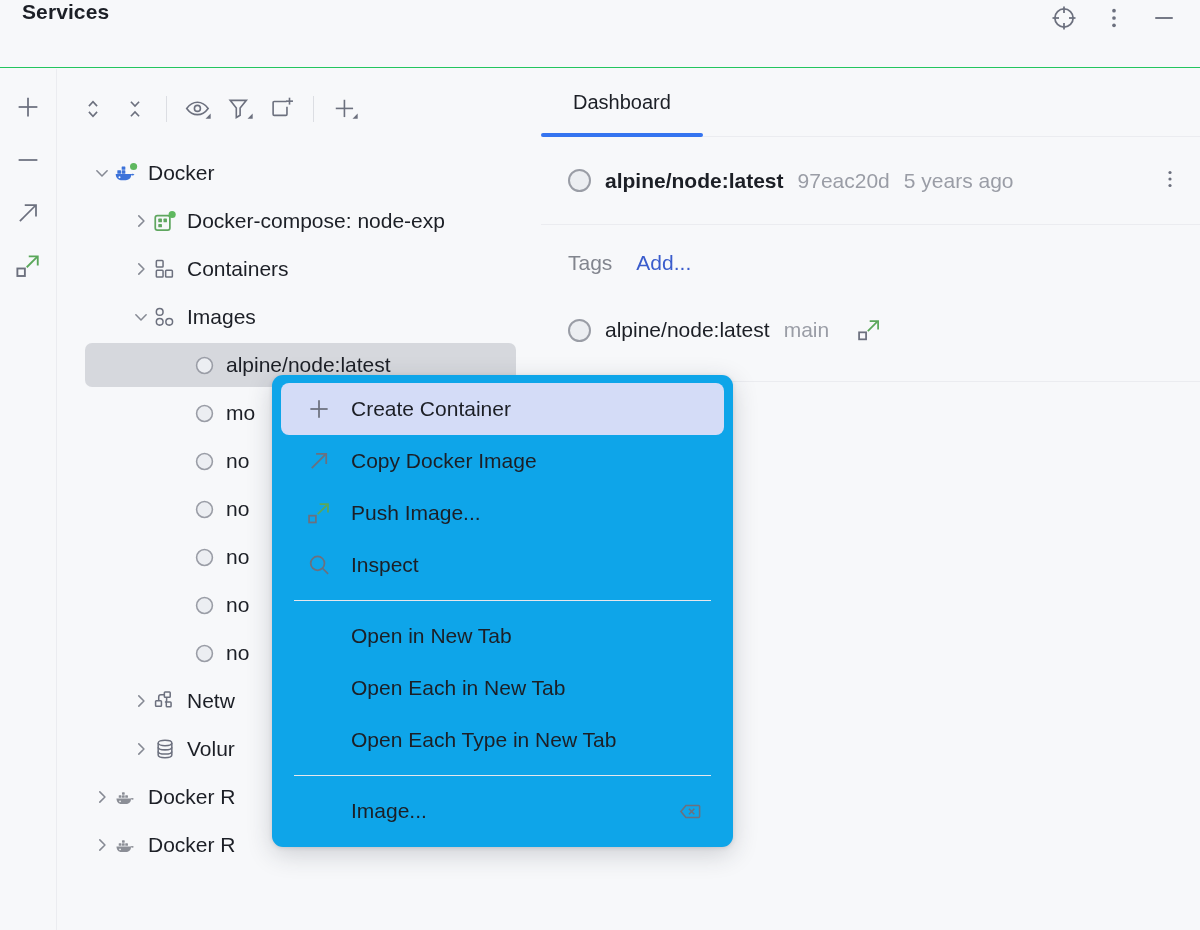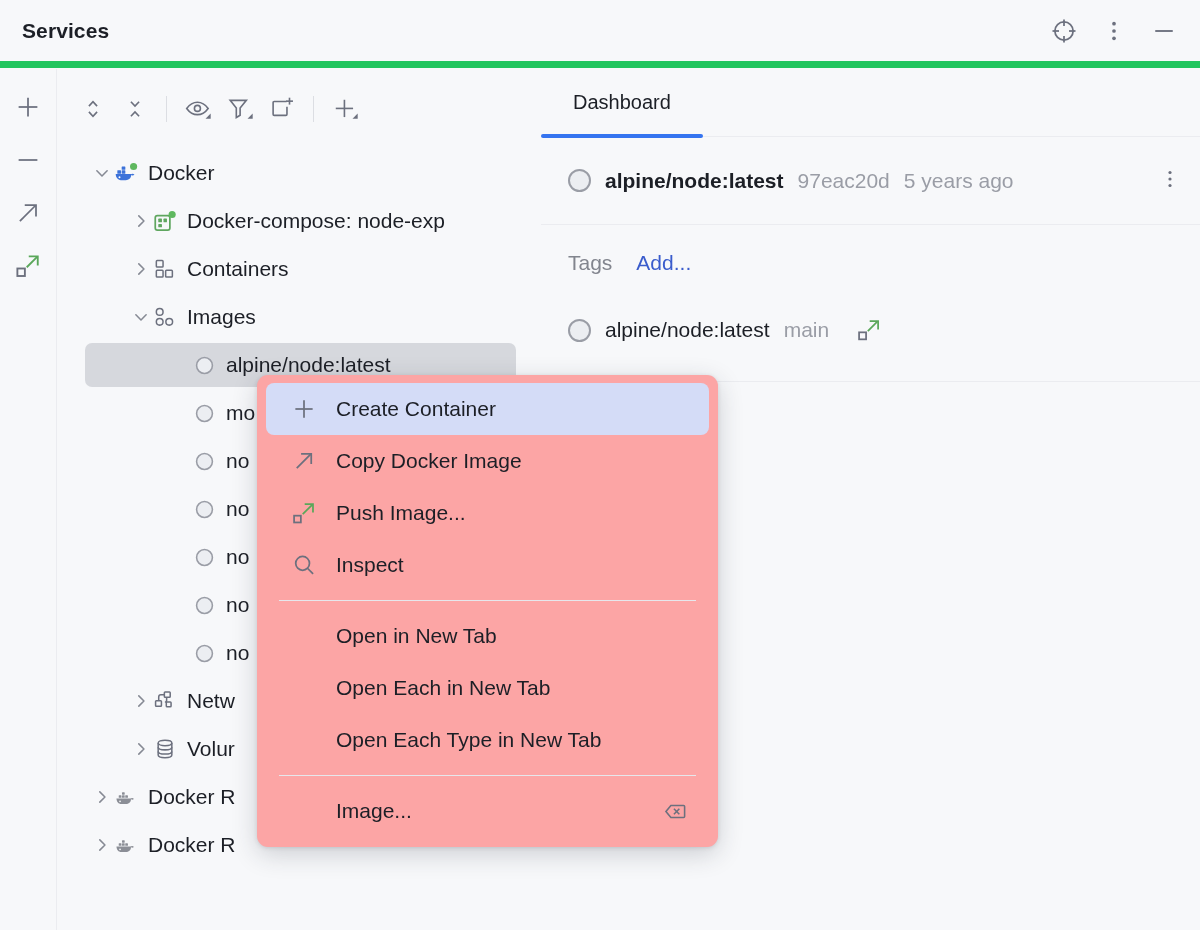--- a/index.html
+++ b/index.html
@@ -15,22 +15,22 @@
   .app {
     position: relative;
     width: 1200px; height: 930px;
     background: #f7f8fa;
   }
 
   
   .titlebar {
     position: absolute; left: 0; top: 0; width: 1200px; height: 68px;
     background: #f7f8fa;
-    border-bottom: 7px solid #22c55e;
-    display: flex; align-items: center;
+    border-bottom: 1px solid #22c55e;
+    display: flex; align-items: flex-start;
   }
   .title-text {
     margin-left: 22px;
     font-size: 21px; font-weight: bold; color: #1c1f26;
     letter-spacing: .1px;
   }
   .titlebar-actions {
     margin-left: auto; margin-right: 18px;
     display: flex; align-items: center; gap: 14px;
   }
@@ -106,21 +106,21 @@
   .d1 { padding-left: 72px; }
   .d2 { padding-left: 111px; }
 
   
   .right {
     position: absolute; left: 541px; top: 69px; width: 659px; height: 861px;
     background: #f7f8fa;
   }
   .tabstrip {
     height: 68px; position: relative;
-    display: flex; align-items: center;
+    display: flex; align-items: flex-end;
     border-bottom: 1px solid #ebecf0;
   }
   .tab {
     height: 68px; padding: 0 32px;
     display: flex; align-items: center;
     font-size: 20px; color: #1c1f26;
     position: relative; cursor: default;
   }
   .tab.active::after {
     content: "";
@@ -160,23 +160,23 @@
     height: 1px; background: #ebecf0;
   }
   .deep-link {
     margin-top: 38px; padding-left: 27px;
     font-size: 21px; color: #3a5ccc; cursor: default;
   }
 
   
   .ctx {
     position: absolute;
-    left: 257px; top: 375px;
+    left: 272px; top: 375px;
     width: 461px;
-    background: #fca5a5;
+    background: #0ea5e9;
     border-radius: 11px;
     box-shadow: 0 7px 26px rgba(35,40,55,.20), 0 1px 4px rgba(35,40,55,.13);
     padding: 8px 0 10px 0;
     z-index: 40;
   }
   .ctx-item {
     height: 52px;
     margin: 0 9px;
     padding-left: 24px; padding-right: 20px;
     border-radius: 8px;

